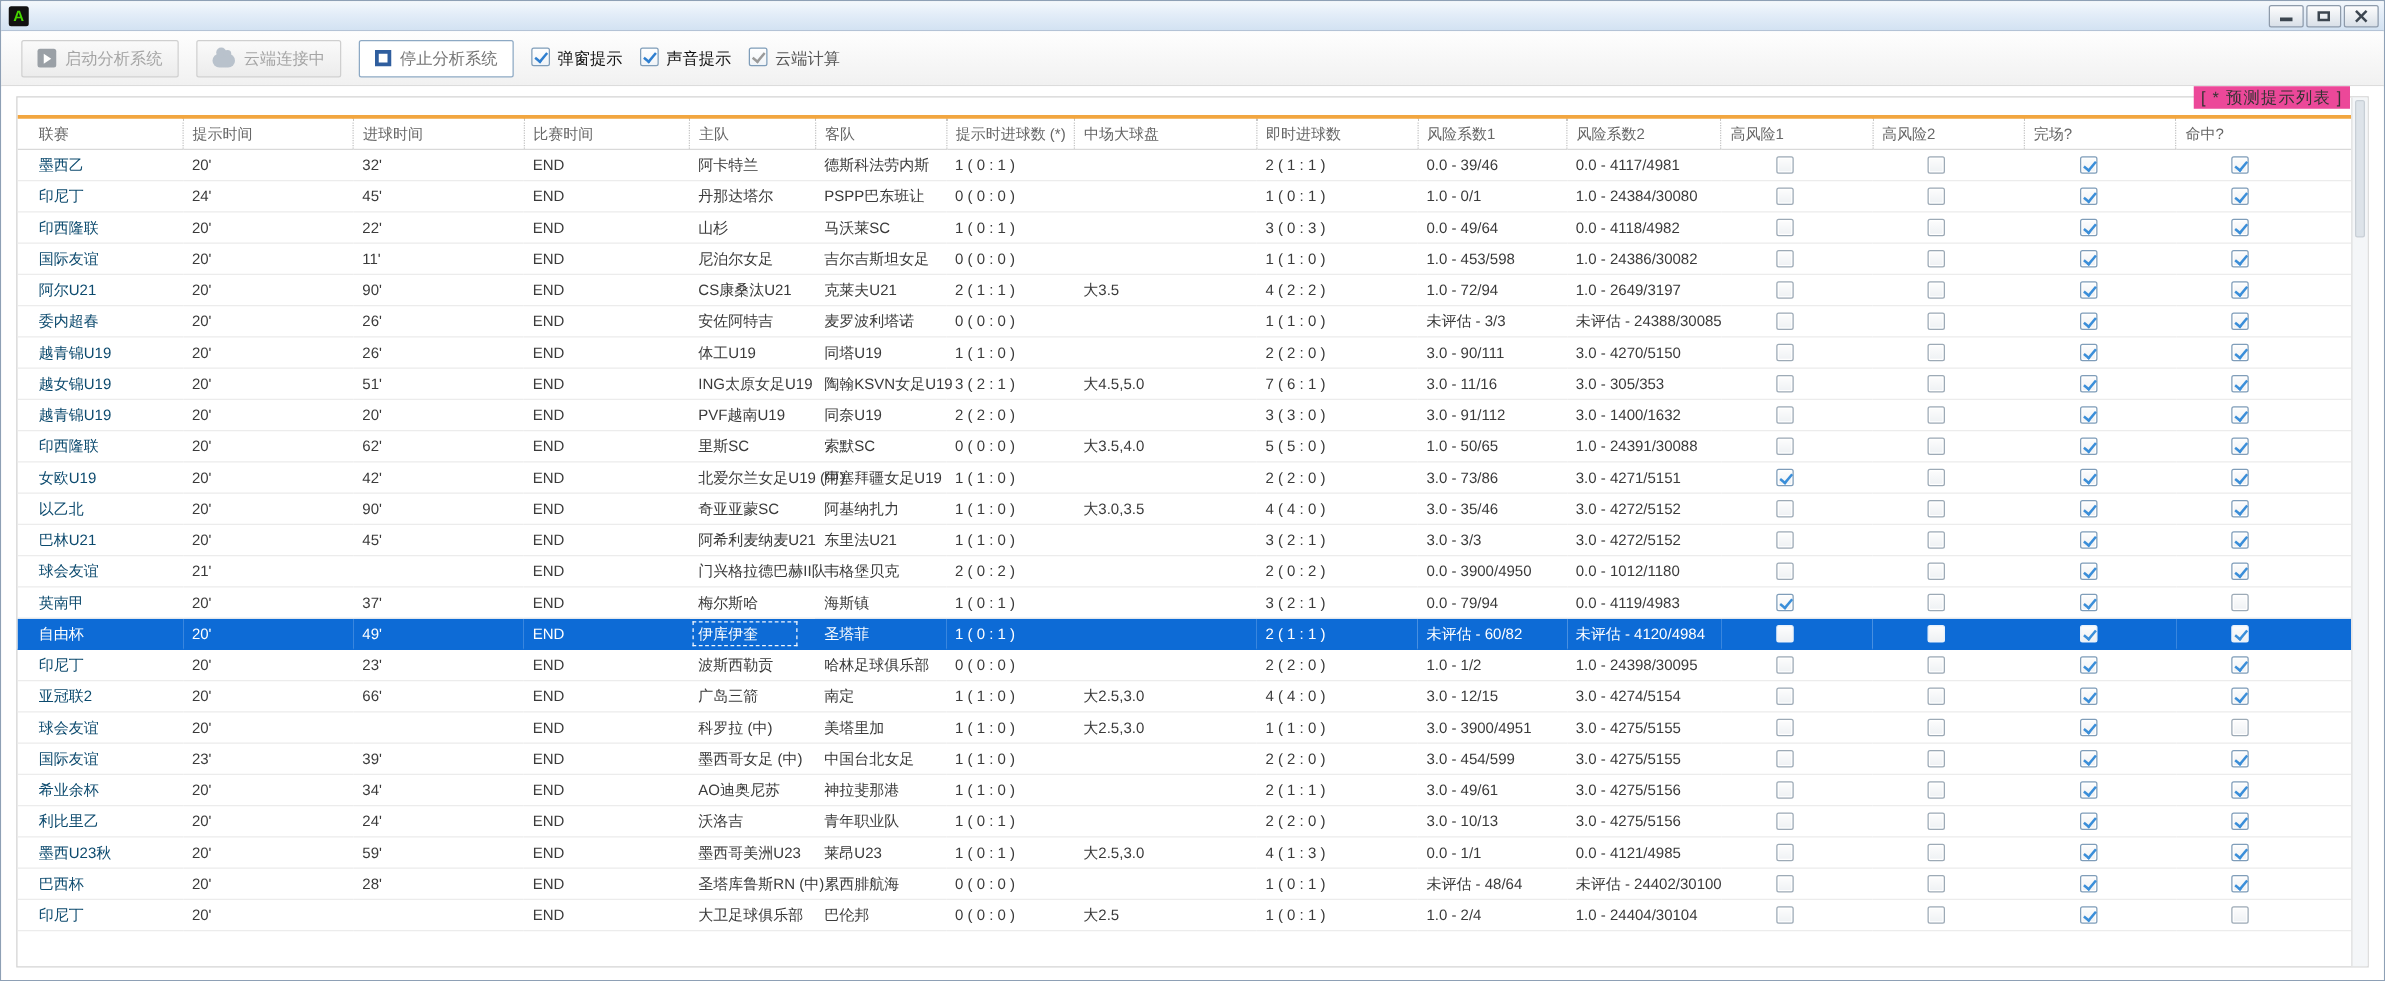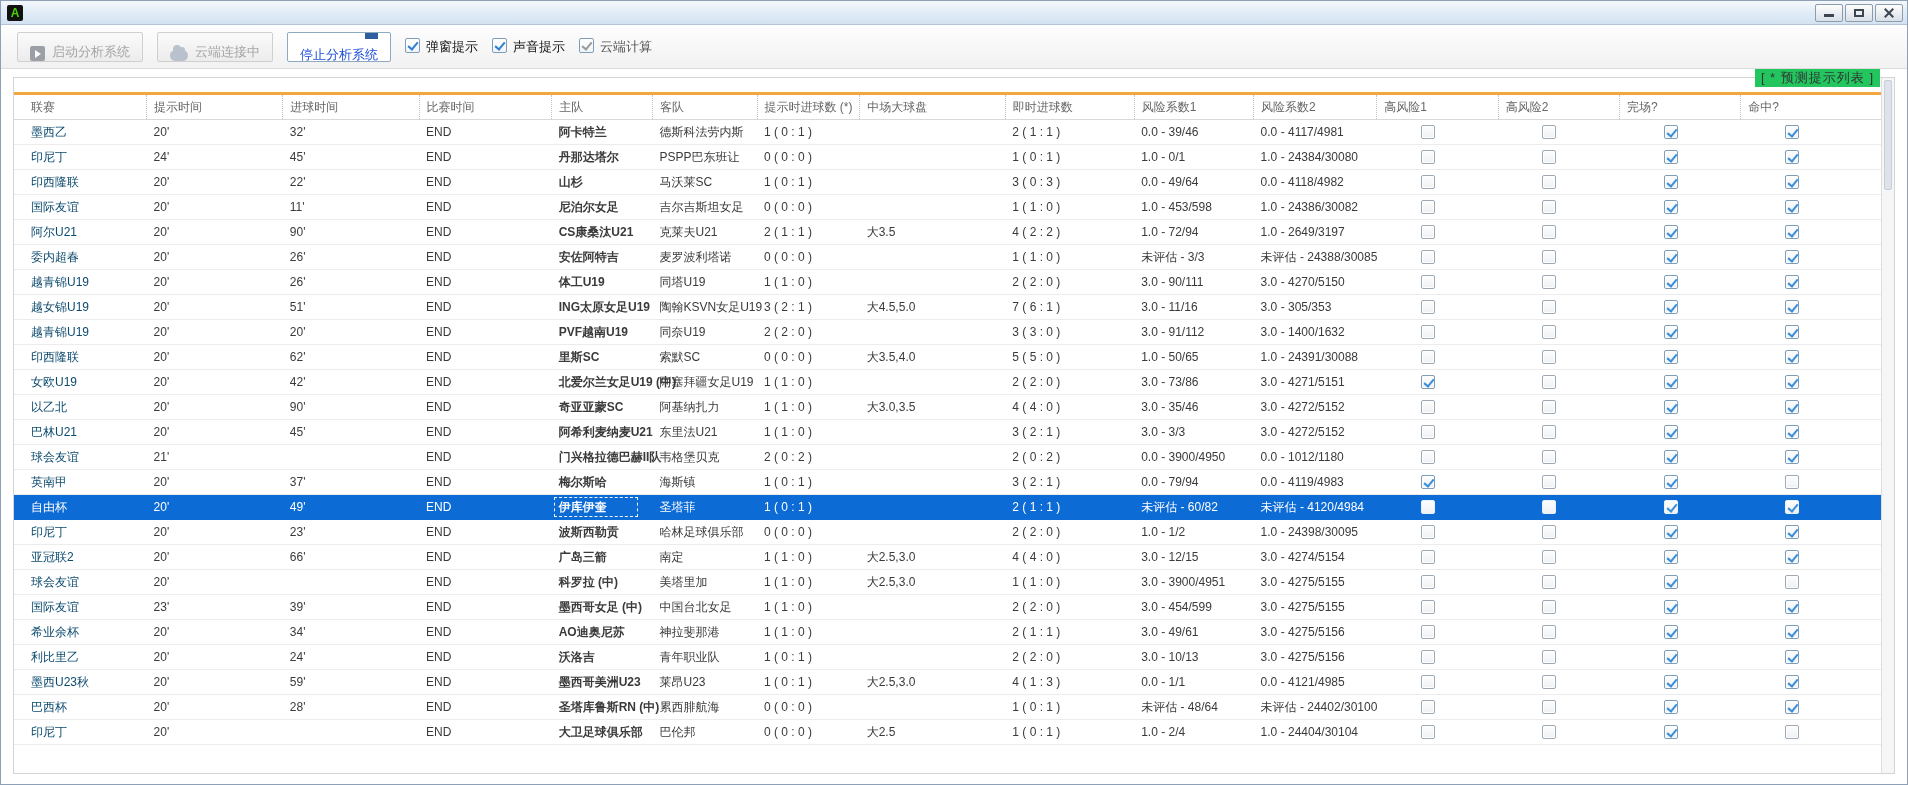--- a/index.html
+++ b/index.html
@@ -17,59 +17,59 @@
   .win-btn { width:28px; height:18px; border:1px solid #8e9bab; border-radius:2px;
     background:linear-gradient(#fdfdfd,#d9e0e8); position:relative; cursor:pointer; }
   .win-btn .bar { position:absolute; left:8px; bottom:4px; width:10px; height:3px; background:#3c4650; }
   .win-btn .box { position:absolute; left:8px; top:4px; width:10px; height:8px; border:2px solid #3c4650; }
   .win-btn .x1,.win-btn .x2 { position:absolute; left:7px; top:7px; width:12px; height:2px; background:#3c4650; }
   .win-btn .x1 { transform:rotate(45deg); } .win-btn .x2 { transform:rotate(-45deg); }
 
   
   .toolbar { height:44px; flex:0 0 44px; display:flex; align-items:center; gap:14px;
     background:linear-gradient(#fefefe,#f1f1f1); border-bottom:1px solid #dcdcdc; padding:0 16px; }
-  .tool-btn { height:30px; display:flex; align-items:flex-end; gap:7px; padding:0 12px;
+  .tool-btn { height:30px; display:flex; align-items:center; gap:7px; padding:0 12px;
     font-size:13px; border-radius:2px; cursor:pointer; }
   .tool-btn.disabled { border:1px solid #cfcfcf; background:linear-gradient(#fafafa,#ececec); color:#a5a5a5; cursor:default; }
-  .tool-btn.active { border:1px solid #8da9c4; background:#fff; color:#1d4ed8;flex-direction:column; }
+  .tool-btn.active { border:1px solid #8da9c4; background:#fff; color:#737373; }
   .icon-play { width:15px; height:15px; background:#9aa0a6; position:relative; border-radius:2px; }
   .icon-play::after { content:""; position:absolute; left:5px; top:4px;
     border-left:6px solid #fff; border-top:4px solid transparent; border-bottom:4px solid transparent; }
   .icon-cloud { width:18px; height:11px; background:#b9c2cc; border-radius:7px; position:relative; margin-top:3px; }
   .icon-cloud::before { content:""; position:absolute; left:3px; top:-5px; width:8px; height:8px; background:#b9c2cc; border-radius:50%; }
   .icon-cloud::after { content:""; position:absolute; right:3px; top:-3px; width:6px; height:6px; background:#b9c2cc; border-radius:50%; }
   .icon-stop { width:13px; height:13px; border:3px solid #2f5e9e; background:#fff; }
   .tb-check { display:flex; gap:6px; font-size:13px; color:#111; cursor:pointer; }
   .tb-check.dim { color:#555; }
   .cbx { width:15px; height:15px; border:1px solid #7f9db9; background:linear-gradient(#fff,#f0f4f8); position:relative; border-radius:2px; }
   .cbx.checked::after { content:""; position:absolute; left:2px; top:3px; width:8px; height:4px;
     border-left:2px solid #2f7fd0; border-bottom:2px solid #2f7fd0; transform:rotate(-50deg); }
   .cbx.checked.gray::after { border-color:#9a9a9a; }
 
   
   .content { flex:1; background:#fff; padding:8px 12px 10px 12px; }
   .groupbox { position:relative; width:100%; height:100%; border:1px solid #d4d4d4; background:#fff; }
-  .panel-title { position:absolute; top:-9px; right:14px; background:#22c55e; padding:0 6px;
+  .panel-title { position:absolute; top:-9px; right:14px; background:#ec4899; padding:0 6px;
     font-size:13px; color:#333; letter-spacing:1px; }
   .vscroll { position:absolute; top:0; right:0; bottom:0; width:13px; background:#f4f6f8; border-left:1px solid #dedede; }
   .vscroll .thumb { margin:2px 2px; height:110px; background:#dde3e9; border:1px solid #c8cfd6; border-radius:2px; }
 
   
   .table-wrap { position:absolute; left:0; right:13px; top:14px; bottom:0; overflow:hidden; }
   table { width:100%; border-collapse:collapse; table-layout:fixed; }
   thead tr { border-top:3px solid #f2a640; }
   th { font-size:12px; font-weight:normal; color:#666; text-align:left; height:26px;
     padding:0 0 0 7px; border-bottom:1px solid #d9d9d9; border-left:1px dotted #c4c4c4;
     white-space:nowrap; overflow:visible; }
   th:first-child { border-left:none; padding-left:17px; }
   td { font-size:12px; color:#3a3a3a; height:25px; padding:0 0 0 7px;
     border-bottom:1px solid #ececec; white-space:nowrap; overflow:visible; }
   td:first-child { padding-left:17px; color:#0c4a6e; }
   tr.selected td { background:#0d6bd6; color:#fff; border-bottom-color:#0d6bd6; }
-  td.home-cell { position:relative;font-weight:bold; }
+  td.home-cell { position:relative; }
   tr.selected td.home-cell::after { content:""; position:absolute; left:2px; top:2px; right:14px; bottom:2px;
     border:1px dashed rgba(255,255,255,.95); }
   td.cb-cell { padding-left:44px; }
   .cb { display:inline-block; width:14px; height:14px; border:1px solid #9daab6;
     background:linear-gradient(#fdfdfd,#eef1f4); position:relative; vertical-align:middle; border-radius:2px;
     box-shadow:inset 0 0 0 1px #fff; cursor:pointer; }
   .cb.checked { border-color:#7f9db9; }
   .cb.checked::after { content:""; position:absolute; left:2px; top:3px; width:8px; height:4px;
     border-left:2px solid #3a8ed9; border-bottom:2px solid #3a8ed9; transform:rotate(-50deg); }
   tr.selected .cb { border-color:#e8f1fb; box-shadow:none; }

